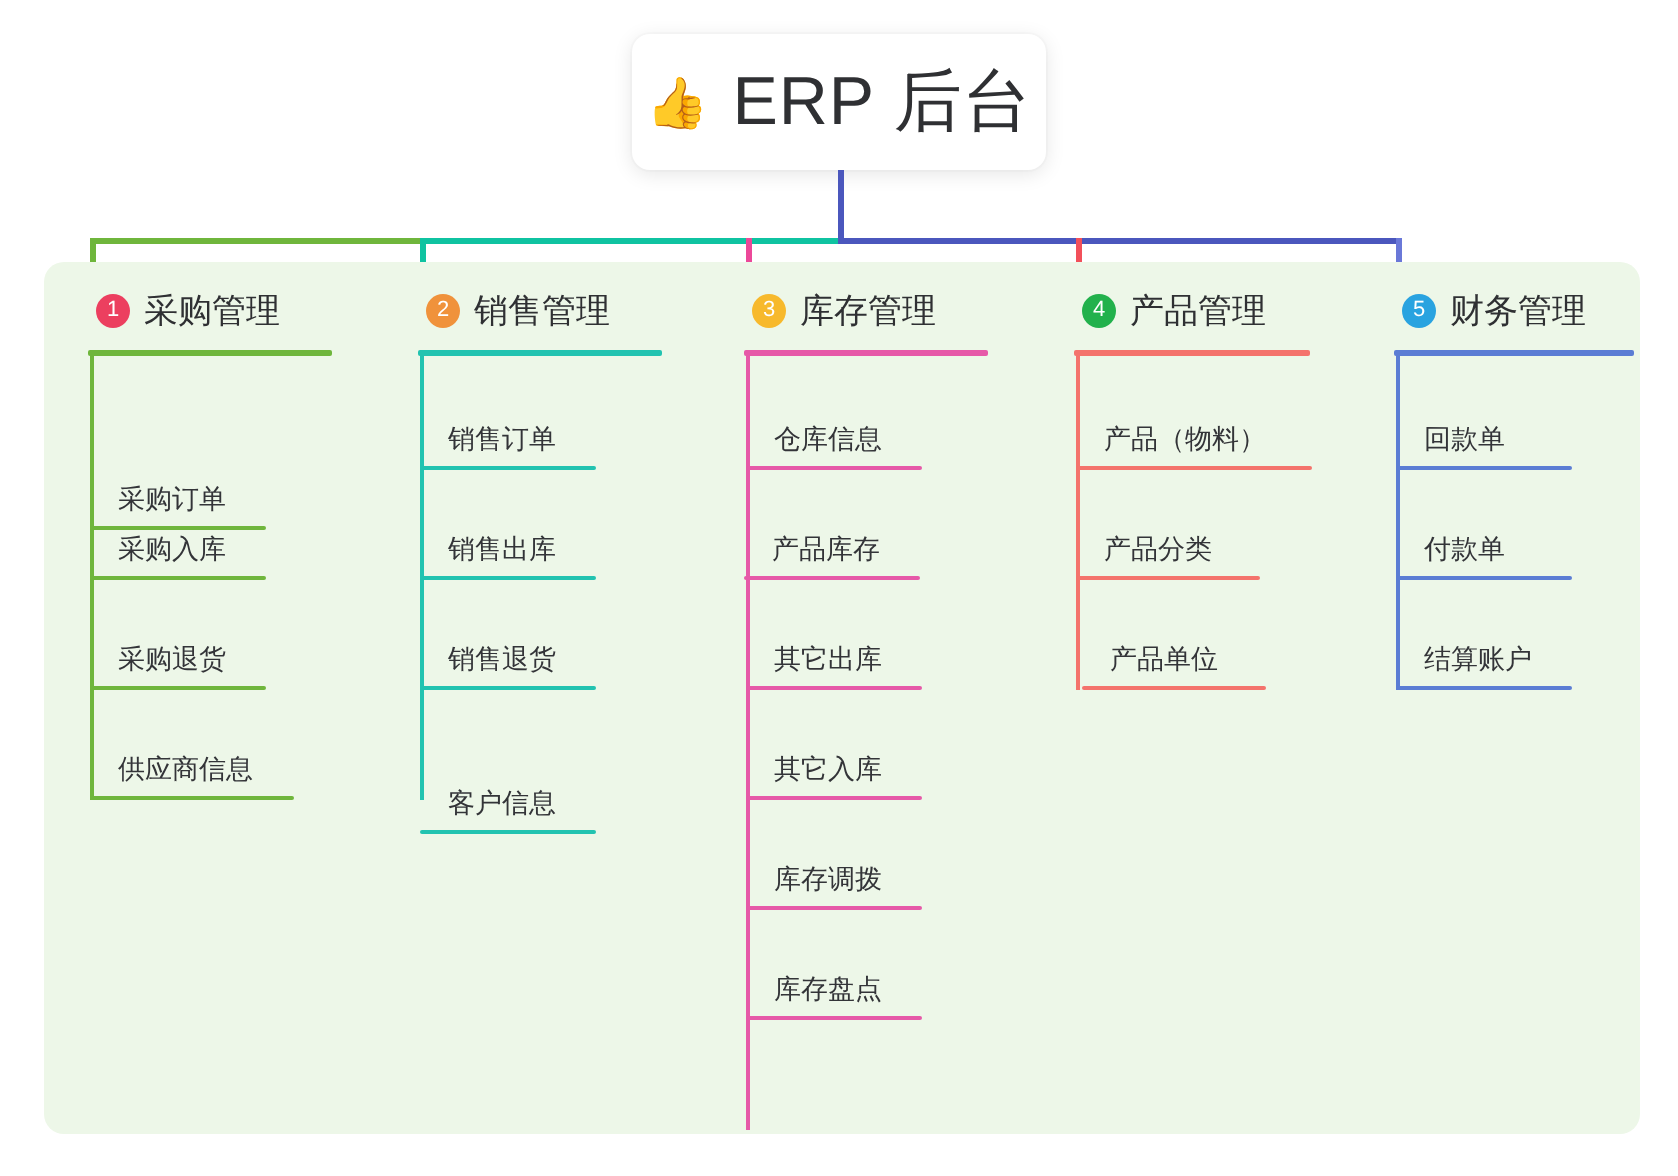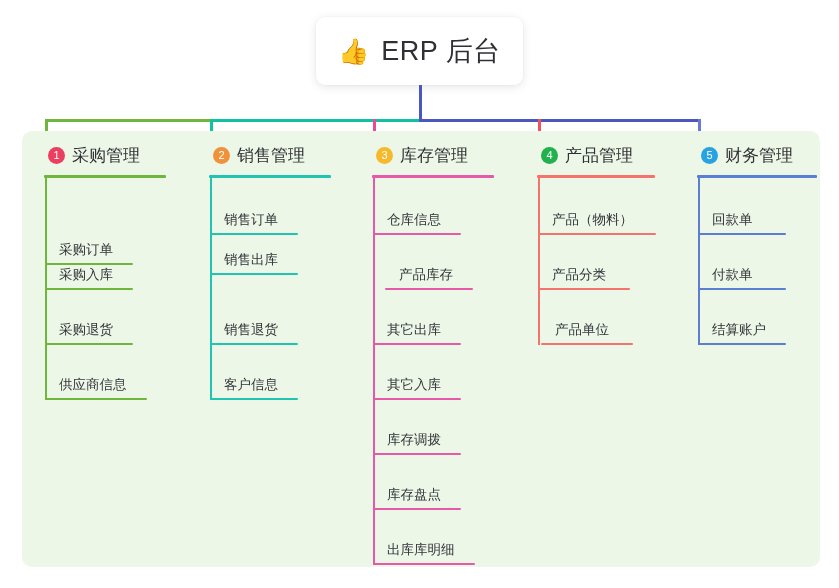--- a/index.html
+++ b/index.html
@@ -40,21 +40,21 @@
     align-items: center;
     gap: 12px;
   }
   .root-emoji {
     font-size: 25px;
     line-height: 1;
     font-family: "DejaVu Sans", sans-serif;
     color: #e8a33d;
   }
   .root-title {
-    font-size: 27px;
+    font-size: 34px;
     color: #2f3033;
     letter-spacing: 0.5px;
     white-space: nowrap;
   }
 
   
   .ln { position: absolute; }
 
   
   .panel {
@@ -184,67 +184,63 @@
           <div class="col-head">
             <span class="badge" style="background: rgb(240, 146, 59);">2</span>
             <span class="col-title">销售管理</span>
           </div>
           <div class="head-rule" style="width: 122px; background: rgb(34, 195, 176);"></div>
           <div class="col-spine" style="height: 225px; background: rgb(34, 195, 176);"></div>
           <div class="leaf" style="left: 15px; top: 74px; width: 88px; height: 30px;">
             <span class="leaf-label">销售订单</span>
             <div class="leaf-rule" style="width: 88px; background: rgb(34, 195, 176);"></div>
           </div>
-          <div class="leaf" style="left: 15px; top: 114px; width: 88px; height: 30px;">
+          <div class="leaf" style="left: 15px; top: 129px; width: 88px; height: 30px;">
             <span class="leaf-label">销售出库</span>
             <div class="leaf-rule" style="width: 88px; background: rgb(34, 195, 176);"></div>
           </div>
           <div class="leaf" style="left: 15px; top: 184px; width: 88px; height: 30px;">
             <span class="leaf-label">销售退货</span>
             <div class="leaf-rule" style="width: 88px; background: rgb(34, 195, 176);"></div>
           </div>
-          <div class="leaf" style="left: 15px; top: 239px; width: 88px; height: 30px;">
+          <div class="leaf" style="left: 15px; top: 256px; width: 88px; height: 30px;">
             <span class="leaf-label">客户信息</span>
             <div class="leaf-rule" style="width: 88px; background: rgb(34, 195, 176);"></div>
           </div>
         </div>
         <div class="col" style="left: 336px; width: 165px; height: 100%;">
           <div class="col-head">
             <span class="badge" style="background: rgb(247, 185, 44);">3</span>
             <span class="col-title">库存管理</span>
           </div>
           <div class="head-rule" style="width: 122px; background: rgb(230, 89, 168);"></div>
           <div class="col-spine" style="height: 390px; background: rgb(230, 89, 168);"></div>
           <div class="leaf" style="left: 15px; top: 74px; width: 88px; height: 30px;">
             <span class="leaf-label">仓库信息</span>
             <div class="leaf-rule" style="width: 88px; background: rgb(230, 89, 168);"></div>
           </div>
-          <div class="leaf" style="left: 27px; top: 129px; width: 88px; height: 30px;">
+          <div class="leaf" style="left: 14px; top: 129px; width: 88px; height: 30px;">
             <span class="leaf-label">产品库存</span>
             <div class="leaf-rule" style="width: 88px; background: rgb(230, 89, 168);"></div>
           </div>
           <div class="leaf" style="left: 15px; top: 184px; width: 88px; height: 30px;">
             <span class="leaf-label">其它出库</span>
             <div class="leaf-rule" style="width: 88px; background: rgb(230, 89, 168);"></div>
           </div>
           <div class="leaf" style="left: 15px; top: 239px; width: 88px; height: 30px; padding-left: 32px;">
             <span class="leaf-label">其它入库</span>
             <div class="leaf-rule" style="width: 88px; background: rgb(230, 89, 168);"></div>
           </div>
           <div class="leaf" style="left: 15px; top: 294px; width: 88px; height: 30px;">
             <span class="leaf-label">库存调拨</span>
             <div class="leaf-rule" style="width: 88px; background: rgb(230, 89, 168);"></div>
           </div>
           <div class="leaf" style="left: 15px; top: 349px; width: 88px; height: 30px;">
             <span class="leaf-label">库存盘点</span>
             <div class="leaf-rule" style="width: 88px; background: rgb(230, 89, 168);"></div>
-          </div>
-          <div class="leaf" style="left: 15px; top: 404px; width: 102px; height: 30px;">
-            <span class="leaf-label">出库库明细</span>
-            <div class="leaf-rule" style="width: 102px; background: rgb(230, 89, 168);"></div>
           </div>
         </div>
         <div class="col" style="left: 501px; width: 160px; height: 100%;">
           <div class="col-head">
             <span class="badge" style="background: rgb(34, 177, 76);">4</span>
             <span class="col-title">产品管理</span>
           </div>
           <div class="head-rule" style="width: 118px; background: rgb(244, 115, 108);"></div>
           <div class="col-spine" style="height: 170px; background: rgb(244, 115, 108);"></div>
           <div class="leaf" style="left: 15px; top: 74px; width: 118px; height: 30px;">

